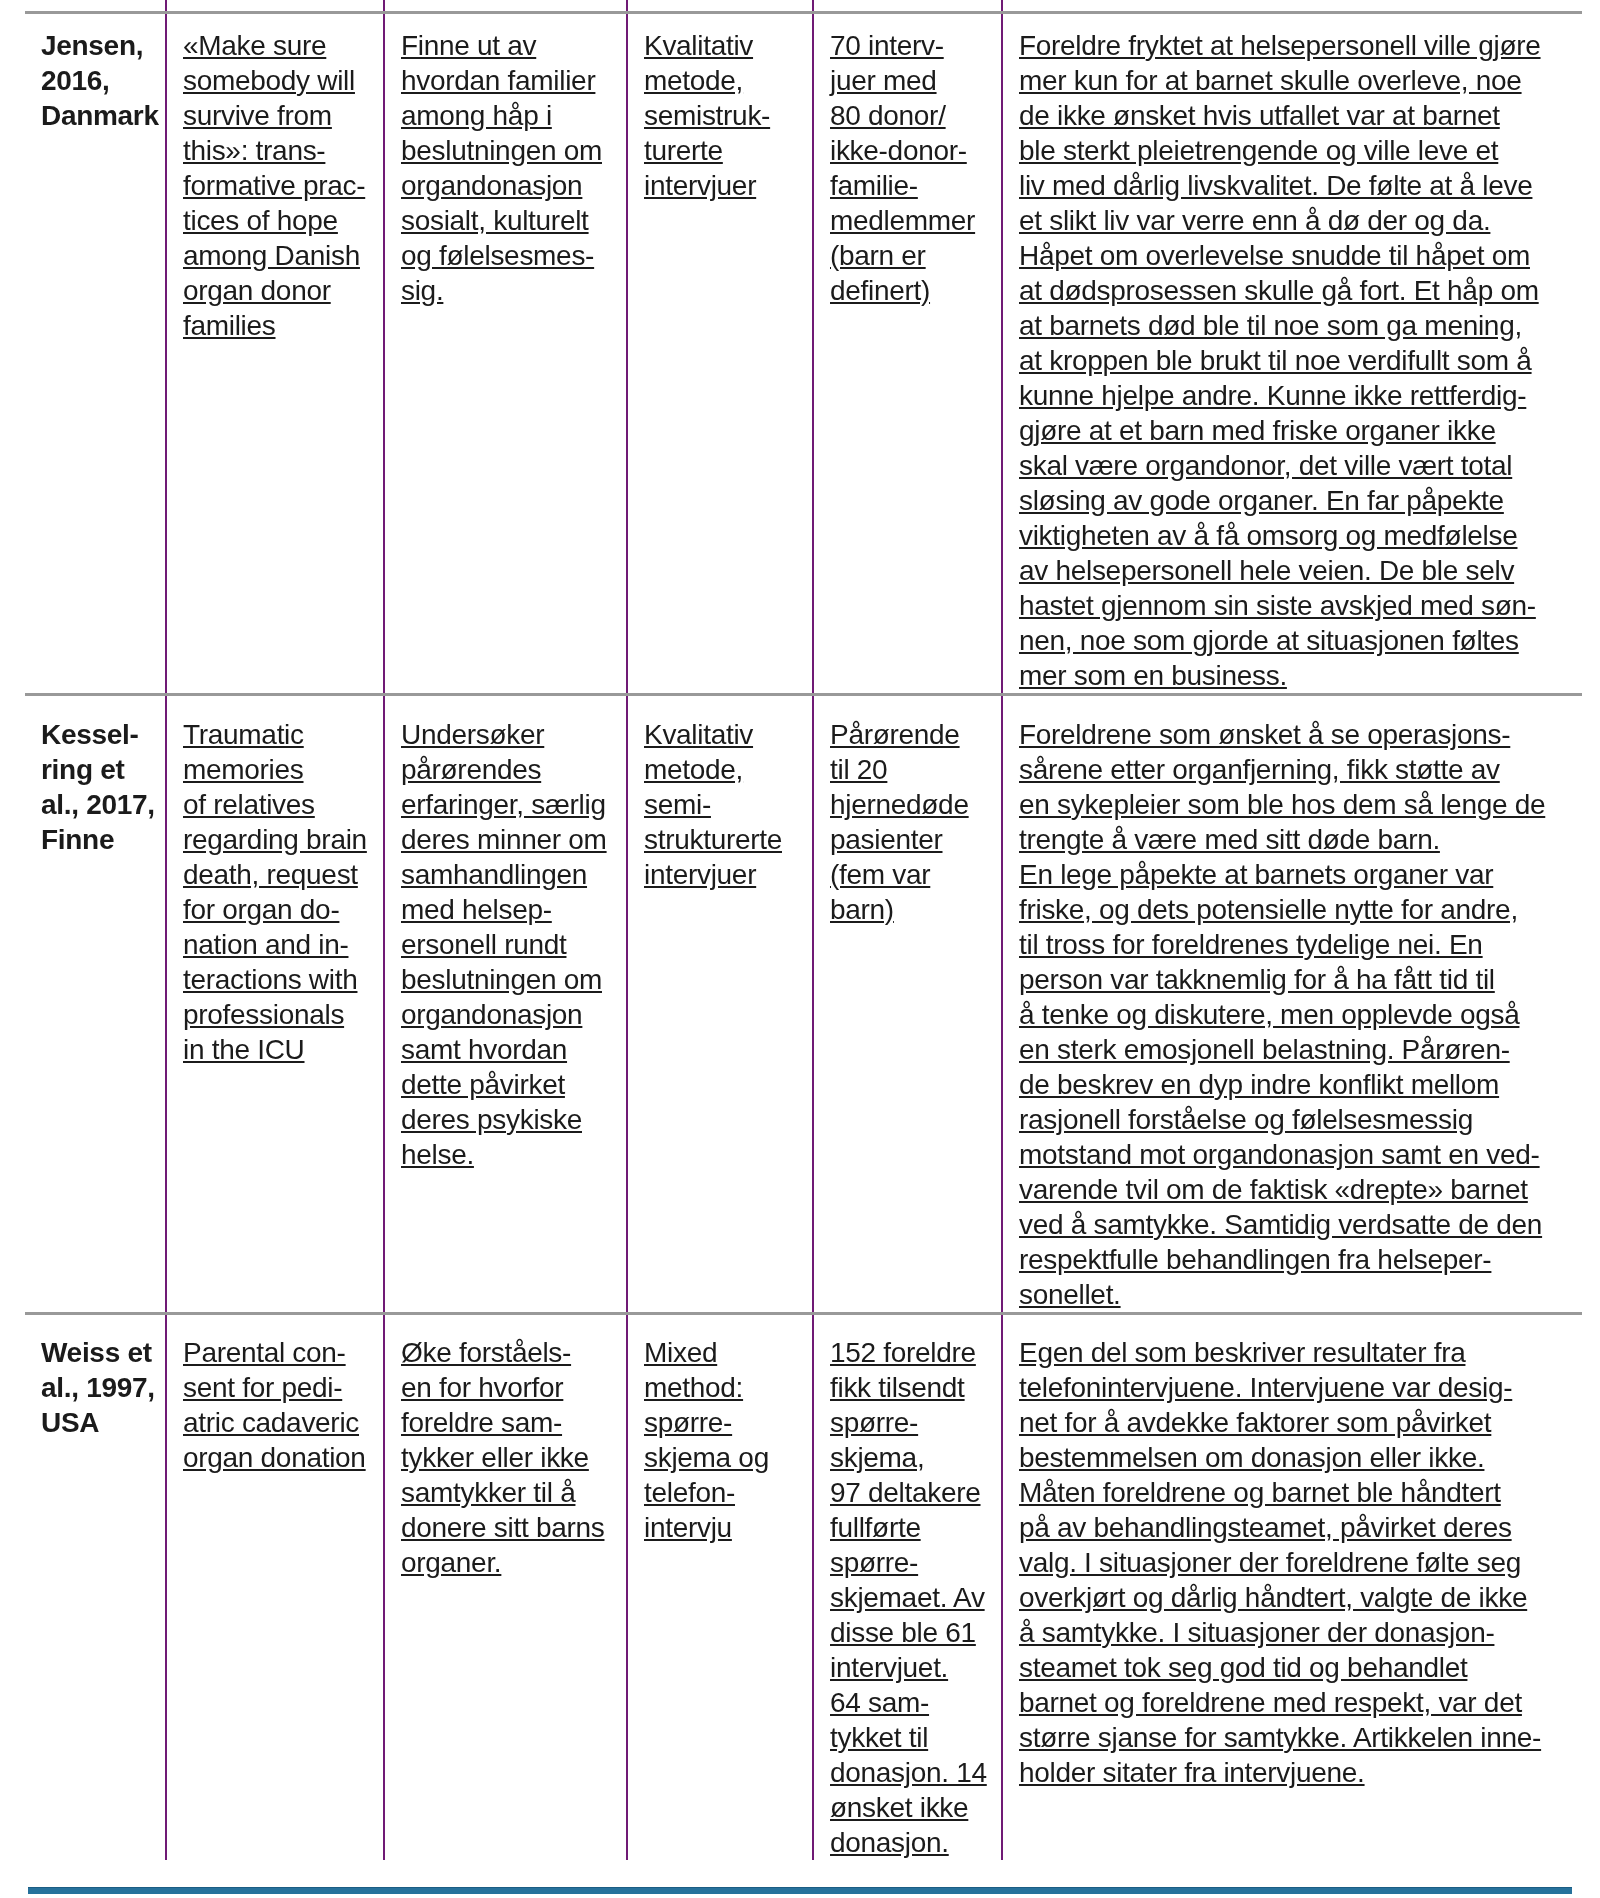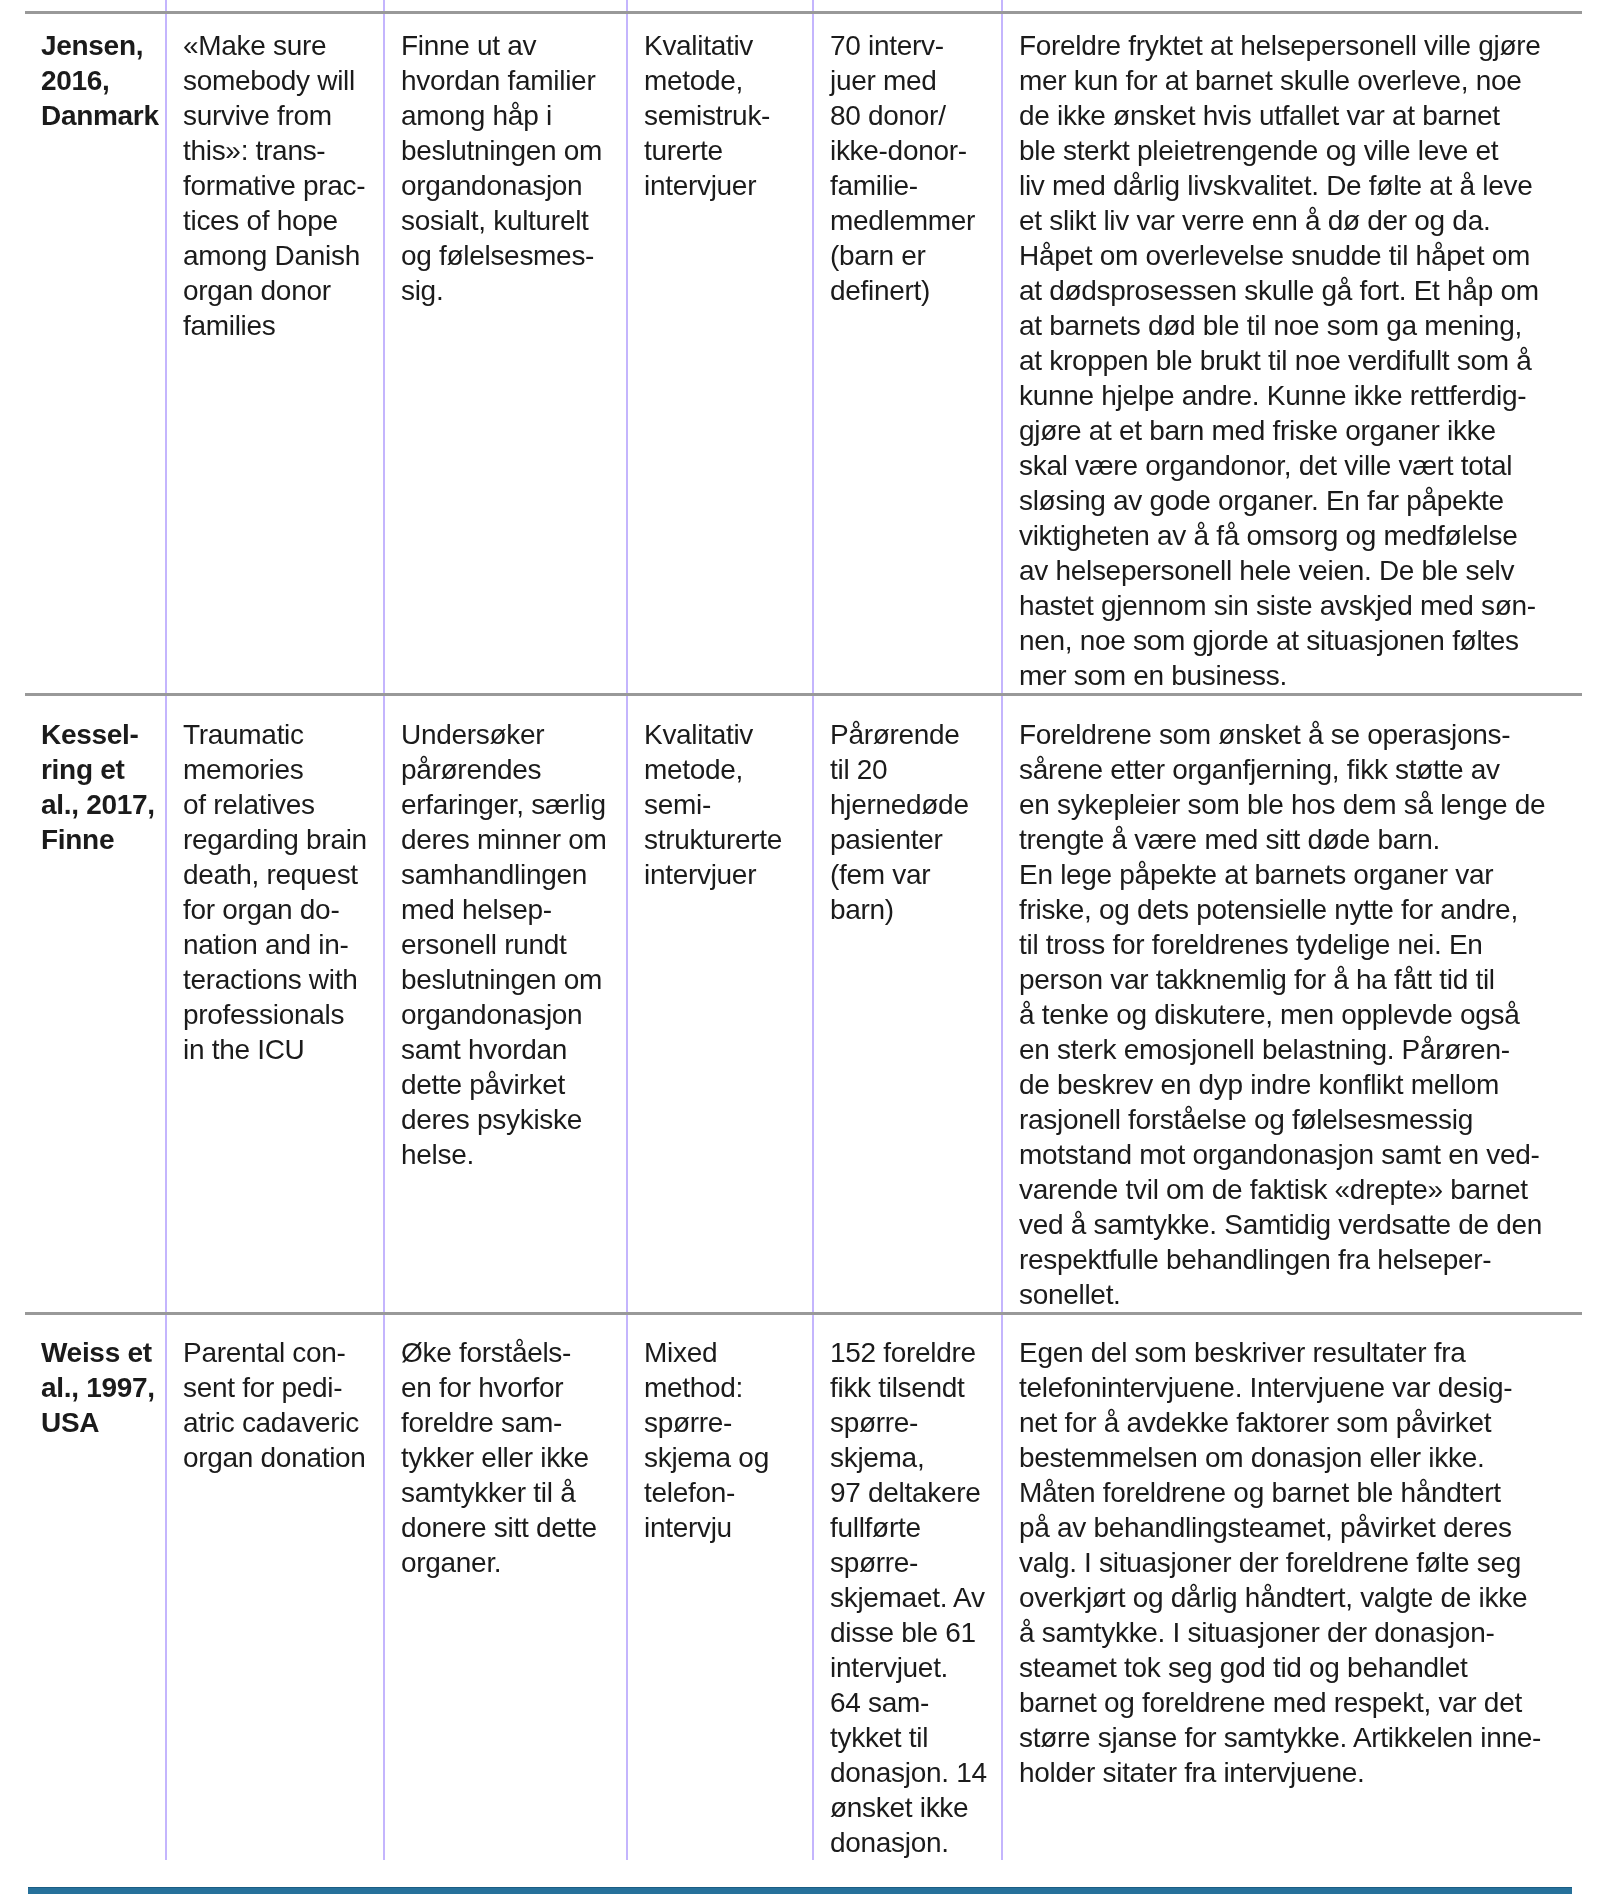--- a/index.html
+++ b/index.html
@@ -23,21 +23,21 @@
   }
   table.lit td {
     vertical-align: top;
     white-space: pre-line;
     font-size: 28px;
     line-height: 35px;
     letter-spacing: -0.3px;
     padding: 0 2px 0 16px;
     overflow: visible;
   }
-  td.vb { border-left: 2px solid #c4b5fd; }
+  td.vb { border-left: 2px solid #701a75; text-decoration: underline; }
   tr.content > td { border-top: 3px solid #999999; }
   tr.sliver { height: 12px; }
   tr.sliver > td { padding: 0; }
   tr.r1 { height: 673px; }
   tr.r1 > td { padding-top: 14px; }
   tr.r2 { height: 609px; }
   tr.r2 > td { padding-top: 21px; }
   tr.r3 { height: 513px; margin-top: 42px; }
   tr.r3 > td { padding-top: 20px; }
   td.authors {
@@ -193,21 +193,21 @@
 USA</td>
       <td class="vb">Parental con-
 sent for pedi-
 atric cadaveric
 organ donation</td>
       <td class="vb">Øke forståels-
 en for hvorfor
 foreldre sam-
 tykker eller ikke
 samtykker til å
-donere sitt dette
+donere sitt barns
 organer.</td>
       <td class="vb">Mixed
 method:
 spørre-
 skjema og
 telefon-
 intervju</td>
       <td class="vb">152 foreldre
 fikk tilsendt
 spørre-

